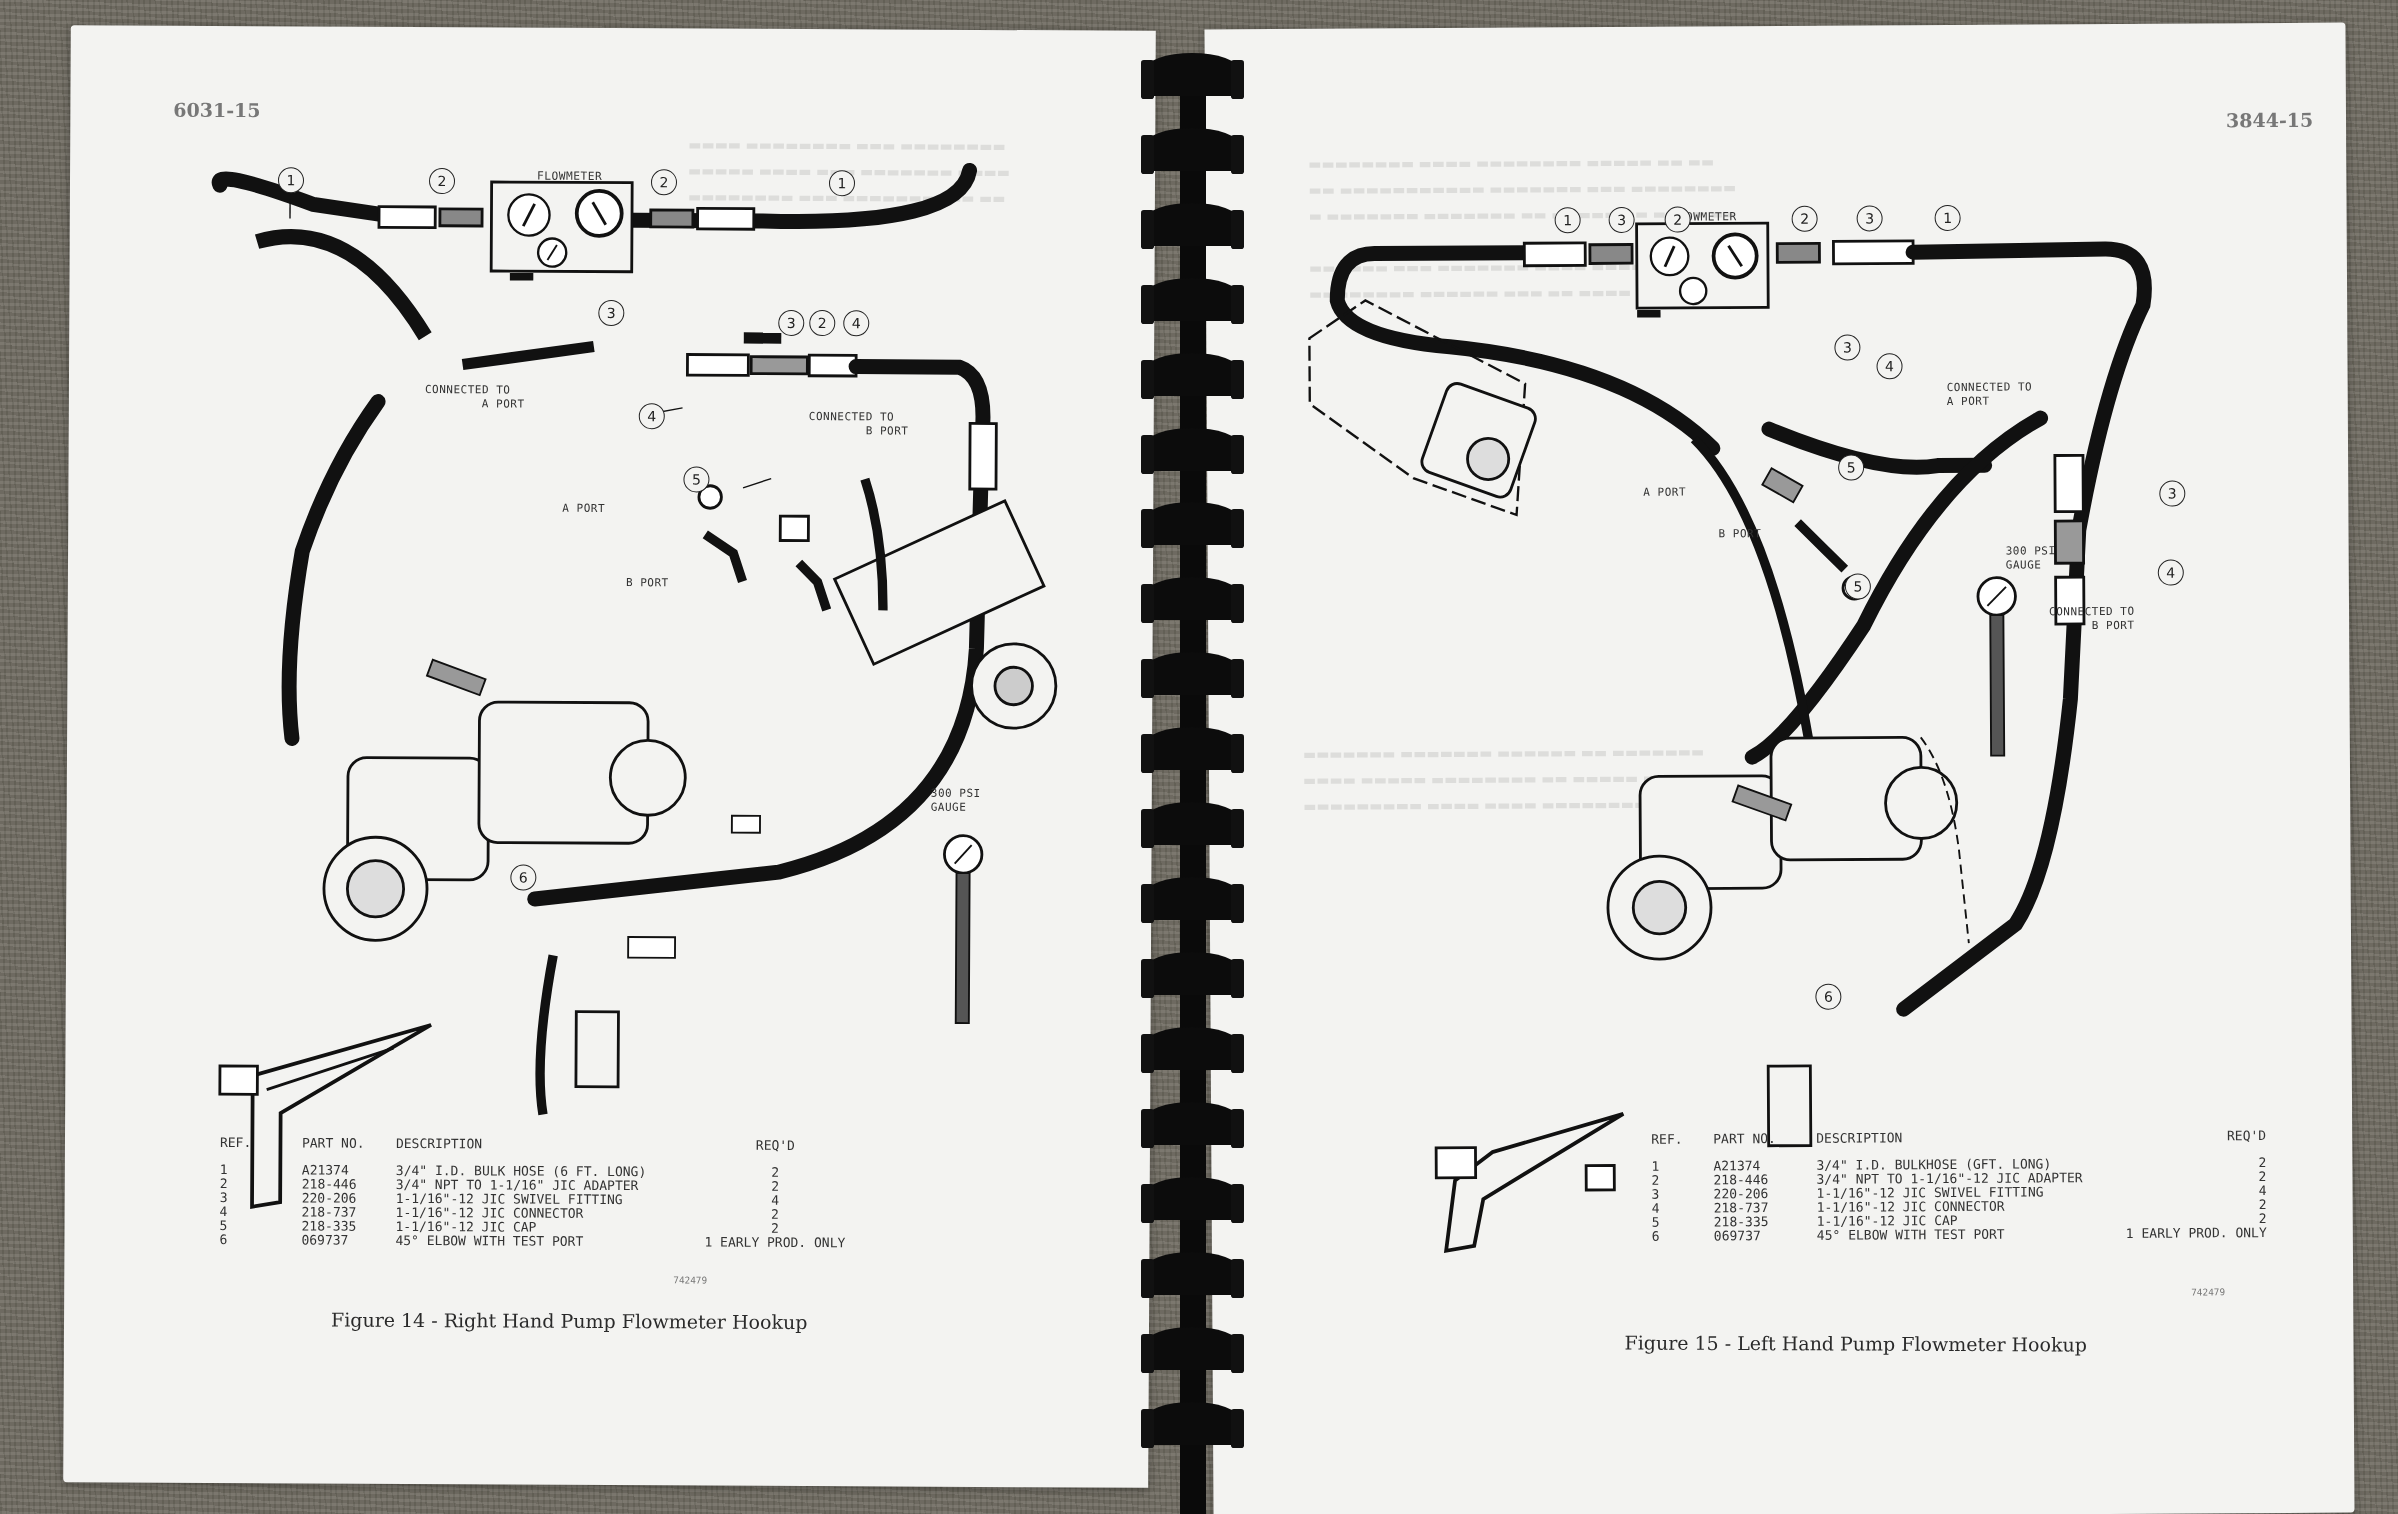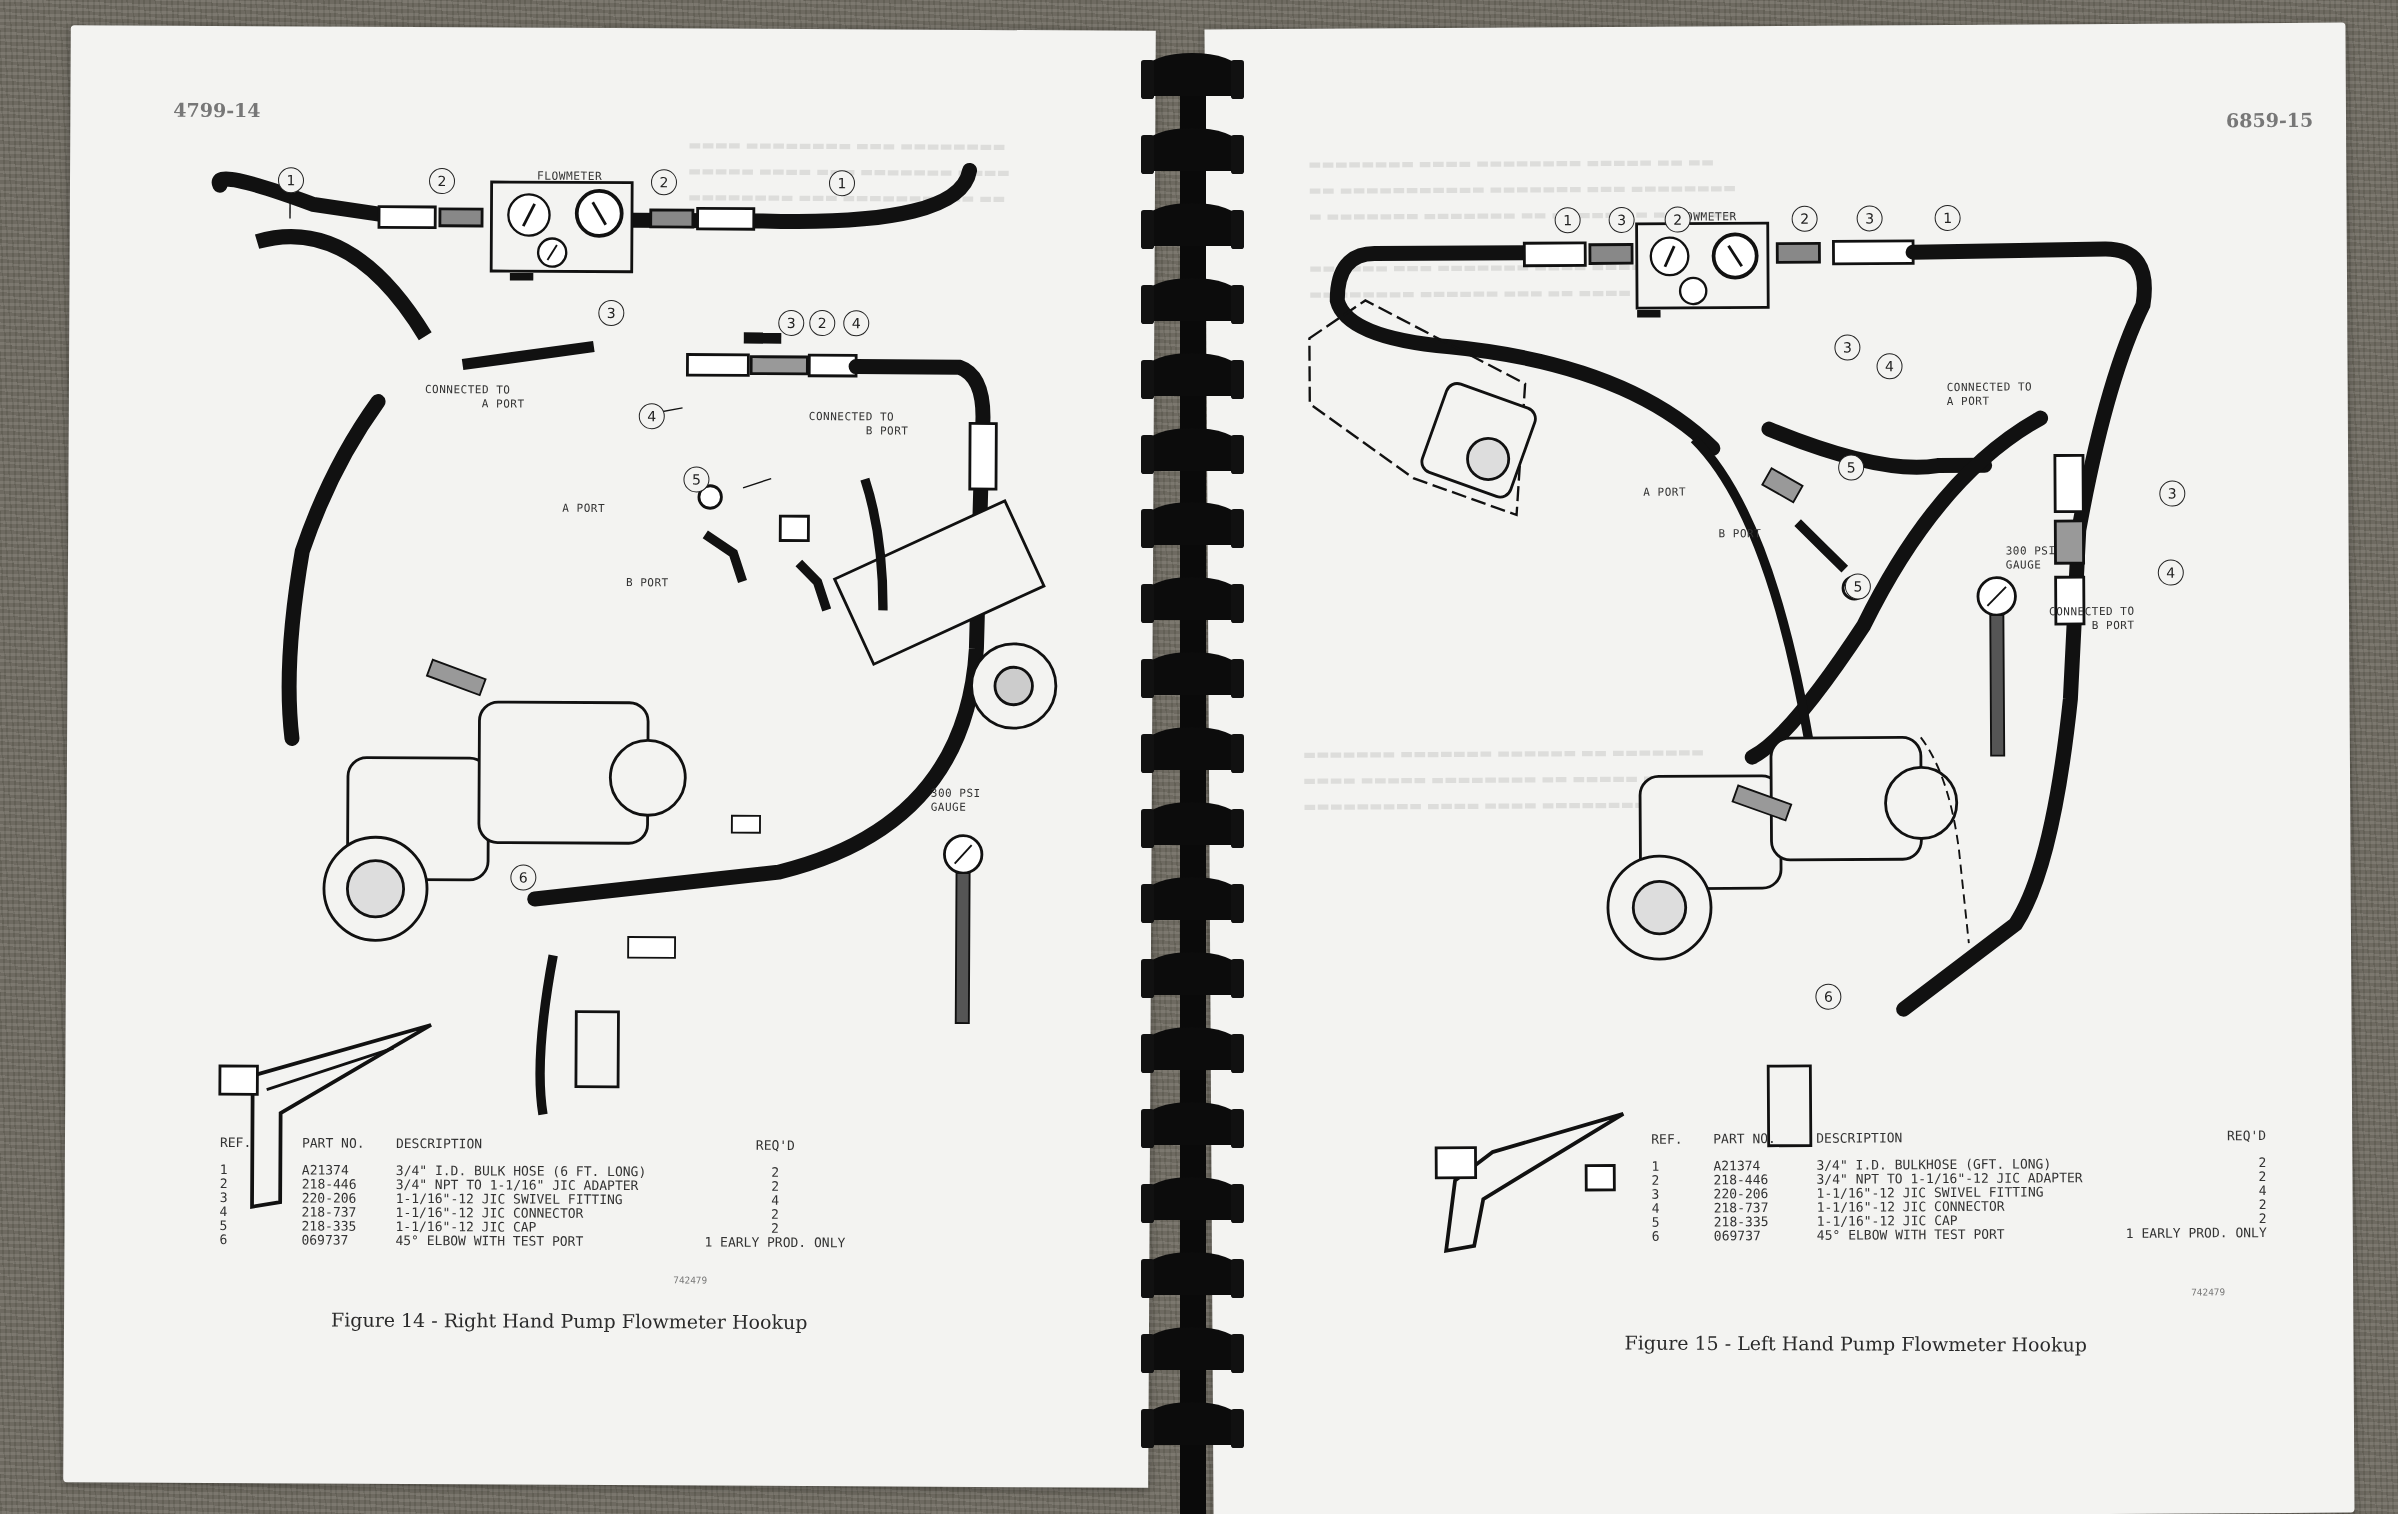--- a/index.html
+++ b/index.html
@@ -29,21 +29,21 @@
   #spine{position:absolute;left:1141px;top:28px;width:103px;height:1480px;}
   .ring{position:absolute;left:0;width:103px;height:54px;}
   .ring .arc{position:absolute;left:3.7px;top:5.6px;width:94px;height:43px;background:#0c0c0c;border-radius:50% 50% 5.6px 5.6px / 40% 40% 5.6px 5.6px;}
   .ring .tab{position:absolute;top:13px;width:13px;height:39px;background:#111;border-radius:2.8px;}
   #spine-bar{position:absolute;left:39px;top:28px;width:26px;height:1462px;background:#0a0a0a;}
 </style>
 </head>
 <body>
 
 <div id="page-left" class="page">
-  <div class="page-number" style="left:103px;top:73px;">4799-14</div>
+  <div class="page-number" style="left:103px;top:73px;">6031-15</div>
 
   <div class="ghost" style="left:618px;top:103px;">▬▬▬▬ ▬▬▬▬▬▬▬▬ ▬▬▬ ▬▬▬▬▬▬▬▬
 ▬▬▬▬▬ ▬▬▬▬ ▬▬▬ ▬▬▬▬▬▬▬ ▬▬▬▬
 ▬▬▬▬▬▬▬▬ ▬▬▬ ▬▬▬▬▬▬▬▬▬▬ ▬▬</div>
 
   <svg width="1085" height="1457" viewBox="0 0 1158 1555">
 
     <path d="M160 170 Q150 150 260 190 L330 200" stroke="#111" stroke-width="16" fill="none" stroke-linecap="round"></path>
     <path d="M560 205 L740 205 Q950 210 960 150" stroke="#111" stroke-width="16" fill="none" stroke-linecap="round"></path>
 
@@ -177,21 +177,21 @@
             <td style="text-align:center">1 EARLY PROD. ONLY</td>
           </tr>
     </tbody>
       </table>
   </div>
   <div class="ref" style="left:609px;top:1246px;">742479</div>
   <div class="caption" style="left:267px;top:1282px;">Figure 14 - Right Hand Pump Flowmeter Hookup</div>
 </div>
 
 <div id="page-right" class="page">
-  <div class="page-number" style="left:1021px;top:86px;">6859-15</div>
+  <div class="page-number" style="left:1021px;top:86px;">3844-15</div>
 
   <div class="ghost" style="left:103px;top:122px;">▬▬▬▬▬▬▬▬ ▬▬▬▬ ▬▬▬▬▬▬▬▬ ▬▬▬▬▬ ▬▬ ▬▬
 ▬▬ ▬▬▬▬▬▬▬▬▬▬▬ ▬▬▬▬▬▬▬ ▬▬▬ ▬▬▬▬▬▬▬▬
 ▬ ▬▬▬▬▬▬▬ ▬▬▬▬▬▬▬ ▬▬ ▬▬▬▬▬ ▬▬ ▬▬▬▬ ▬▬
 
 ▬▬▬▬▬▬ ▬▬▬ ▬▬▬▬▬▬▬ ▬▬▬▬ ▬▬▬▬▬▬
 ▬▬▬▬▬▬▬▬ ▬▬▬▬▬▬ ▬▬▬ ▬▬ ▬▬▬▬ ▬▬▬</div>
   <div class="ghost" style="left:94px;top:712px;">▬▬▬▬▬▬▬ ▬▬▬▬▬▬▬ ▬▬▬▬▬▬ ▬▬ ▬▬▬▬▬▬▬
 ▬▬▬▬ ▬▬▬▬▬ ▬▬▬▬▬▬▬▬ ▬▬ ▬▬▬▬▬ ▬▬▬
 ▬▬▬▬▬▬▬▬▬ ▬▬▬▬ ▬▬▬▬ ▬▬▬▬▬▬▬▬ ▬▬</div>

